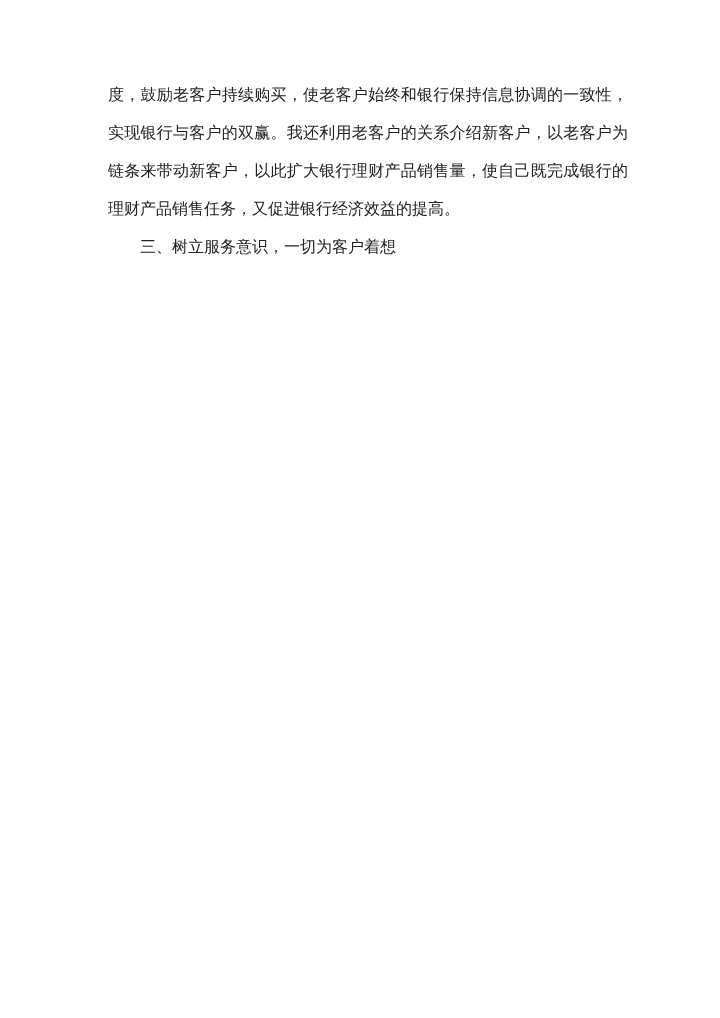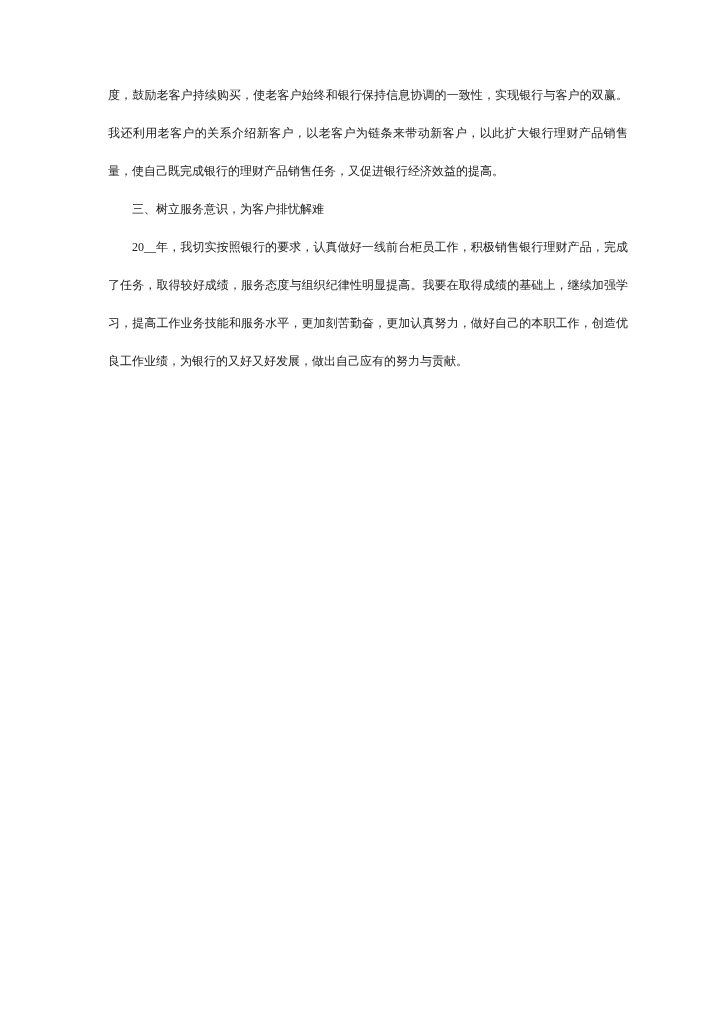--- a/index.html
+++ b/index.html
@@ -15,21 +15,21 @@
     box-sizing: border-box;
     background: #ffffff;
     padding: 76px 92px 60px 108px;
     color: #212121;
   }
   .doc-body {
     width: 520px;
   }
   .para {
     margin: 0;
-    font-size: 12px;
+    font-size: 16px;
     line-height: 38px;
     text-align: justify;
     text-justify: inter-ideograph;
     color: #212121;
     word-break: break-all;
     overflow-wrap: break-word;
   }
   .para.indent {
     text-indent: 2em;
   }
@@ -40,16 +40,15 @@
     text-indent: 2em;
     font-weight: normal;
   }
 </style>
 </head>
 <body>
 
 <div class="page">
   <div class="doc-body">
     <p class="para no-indent">度，鼓励老客户持续购买，使老客户始终和银行保持信息协调的一致性，实现银行与客户的双赢。我还利用老客户的关系介绍新客户，以老客户为链条来带动新客户，以此扩大银行理财产品销售量，使自己既完成银行的理财产品销售任务，又促进银行经济效益的提高。</p>
-    <p class="para heading">三、树立服务意识，为客户排忧解难</p>
-    <p class="para indent">20__年，我切实按照银行的要求，认真做好一线前台柜员工作，积极销售银行理财产品，完成了任务，取得较好成绩，服务态度与组织纪律性明显提高。我要在取得成绩的基础上，继续加强学习，提高工作业务技能和服务水平，更加刻苦勤奋，更加认真努力，做好自己的本职工作，创造优良工作业绩，为银行的又好又好发展，做出自己应有的努力与贡献。</p>
+    <p class="para heading">三、树立服务意识，一切为客户着想</p>
   </div>
 </div>
 
 </body></html>

